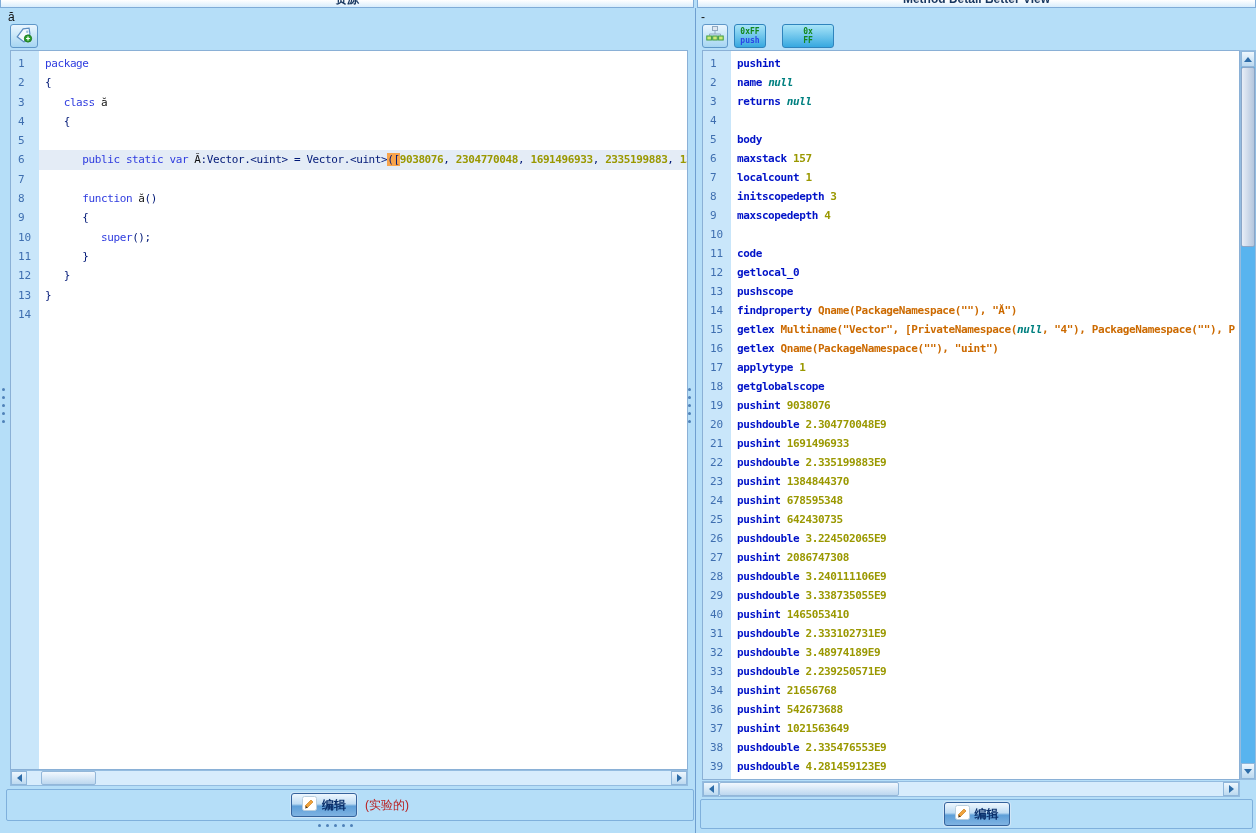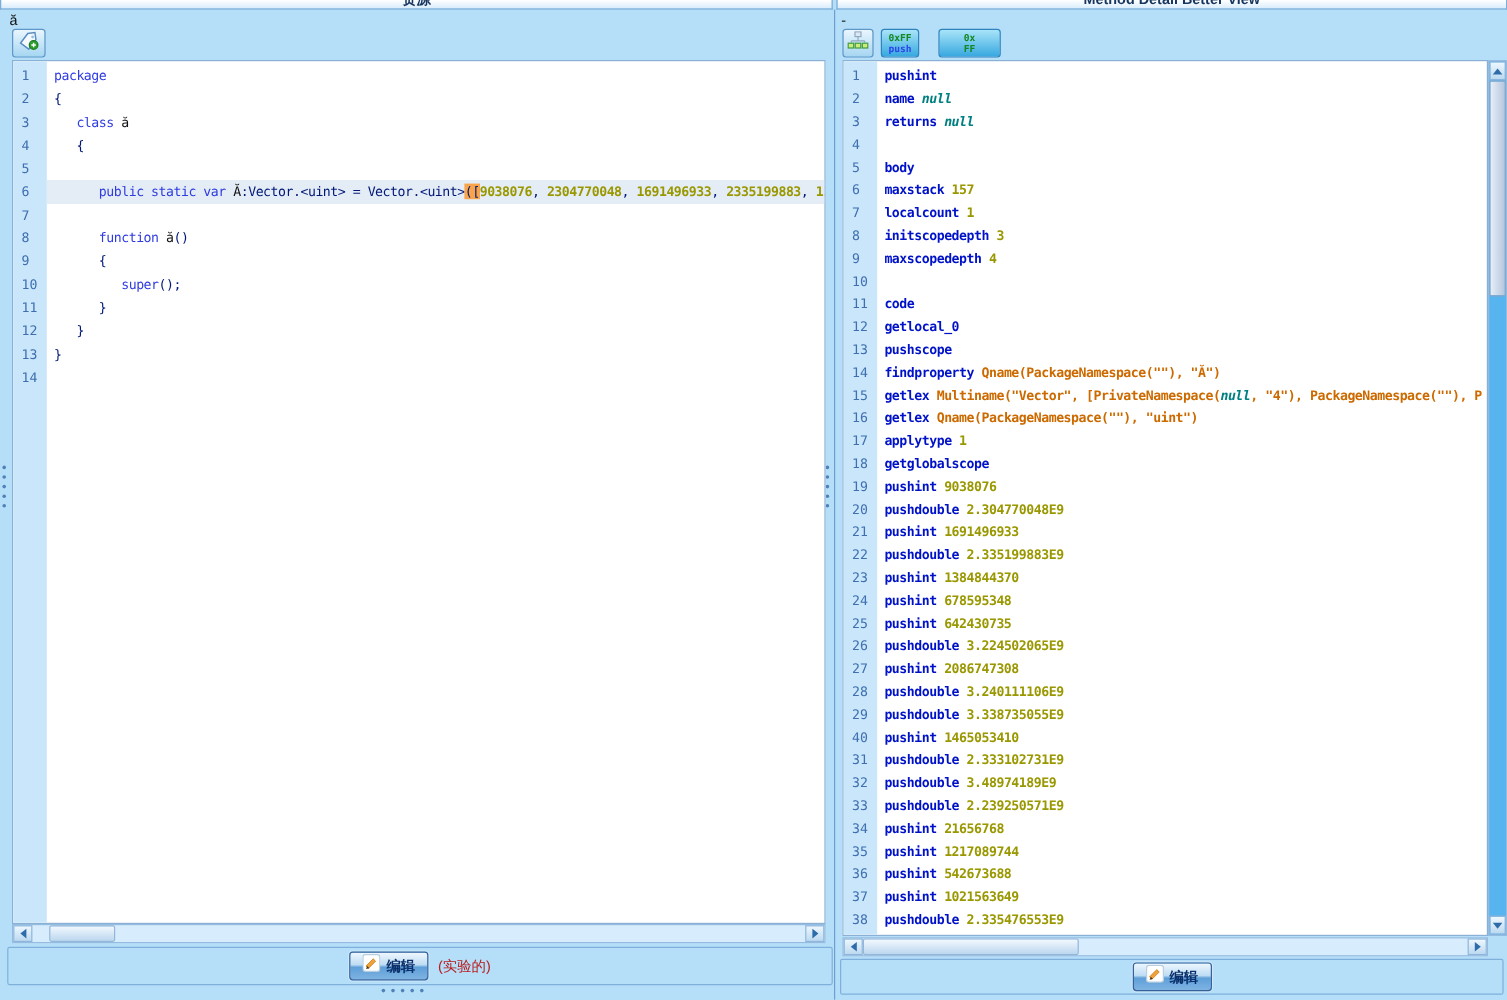--- a/index.html
+++ b/index.html
@@ -214,21 +214,20 @@
         <div class="row"><span class="ln">25</span><span class="code"><span class="op">pushint </span><span class="num">642430735</span></span></div>
         <div class="row"><span class="ln">26</span><span class="code"><span class="op">pushdouble </span><span class="num">3.224502065E9</span></span></div>
         <div class="row"><span class="ln">27</span><span class="code"><span class="op">pushint </span><span class="num">2086747308</span></span></div>
         <div class="row"><span class="ln">28</span><span class="code"><span class="op">pushdouble </span><span class="num">3.240111106E9</span></span></div>
         <div class="row"><span class="ln">29</span><span class="code"><span class="op">pushdouble </span><span class="num">3.338735055E9</span></span></div>
         <div class="row"><span class="ln">40</span><span class="code"><span class="op">pushint </span><span class="num">1465053410</span></span></div>
         <div class="row"><span class="ln">31</span><span class="code"><span class="op">pushdouble </span><span class="num">2.333102731E9</span></span></div>
         <div class="row"><span class="ln">32</span><span class="code"><span class="op">pushdouble </span><span class="num">3.48974189E9</span></span></div>
         <div class="row"><span class="ln">33</span><span class="code"><span class="op">pushdouble </span><span class="num">2.239250571E9</span></span></div>
         <div class="row"><span class="ln">34</span><span class="code"><span class="op">pushint </span><span class="num">21656768</span></span></div>
-        <div class="row"><span class="ln">35</span><span class="code"><span class="op">pushint </span><span class="num">1217089744</span></span></div>
         <div class="row"><span class="ln">36</span><span class="code"><span class="op">pushint </span><span class="num">542673688</span></span></div>
         <div class="row"><span class="ln">37</span><span class="code"><span class="op">pushint </span><span class="num">1021563649</span></span></div>
         <div class="row"><span class="ln">38</span><span class="code"><span class="op">pushdouble </span><span class="num">2.335476553E9</span></span></div>
         <div class="row"><span class="ln">39</span><span class="code"><span class="op">pushdouble </span><span class="num">4.281459123E9</span></span></div>
       </div>
   </div>
 
   <div class="vscroll" style="left:1240px;top:50px;height:730px;">
     <div class="arr up">
         <span class="tri u"></span>

